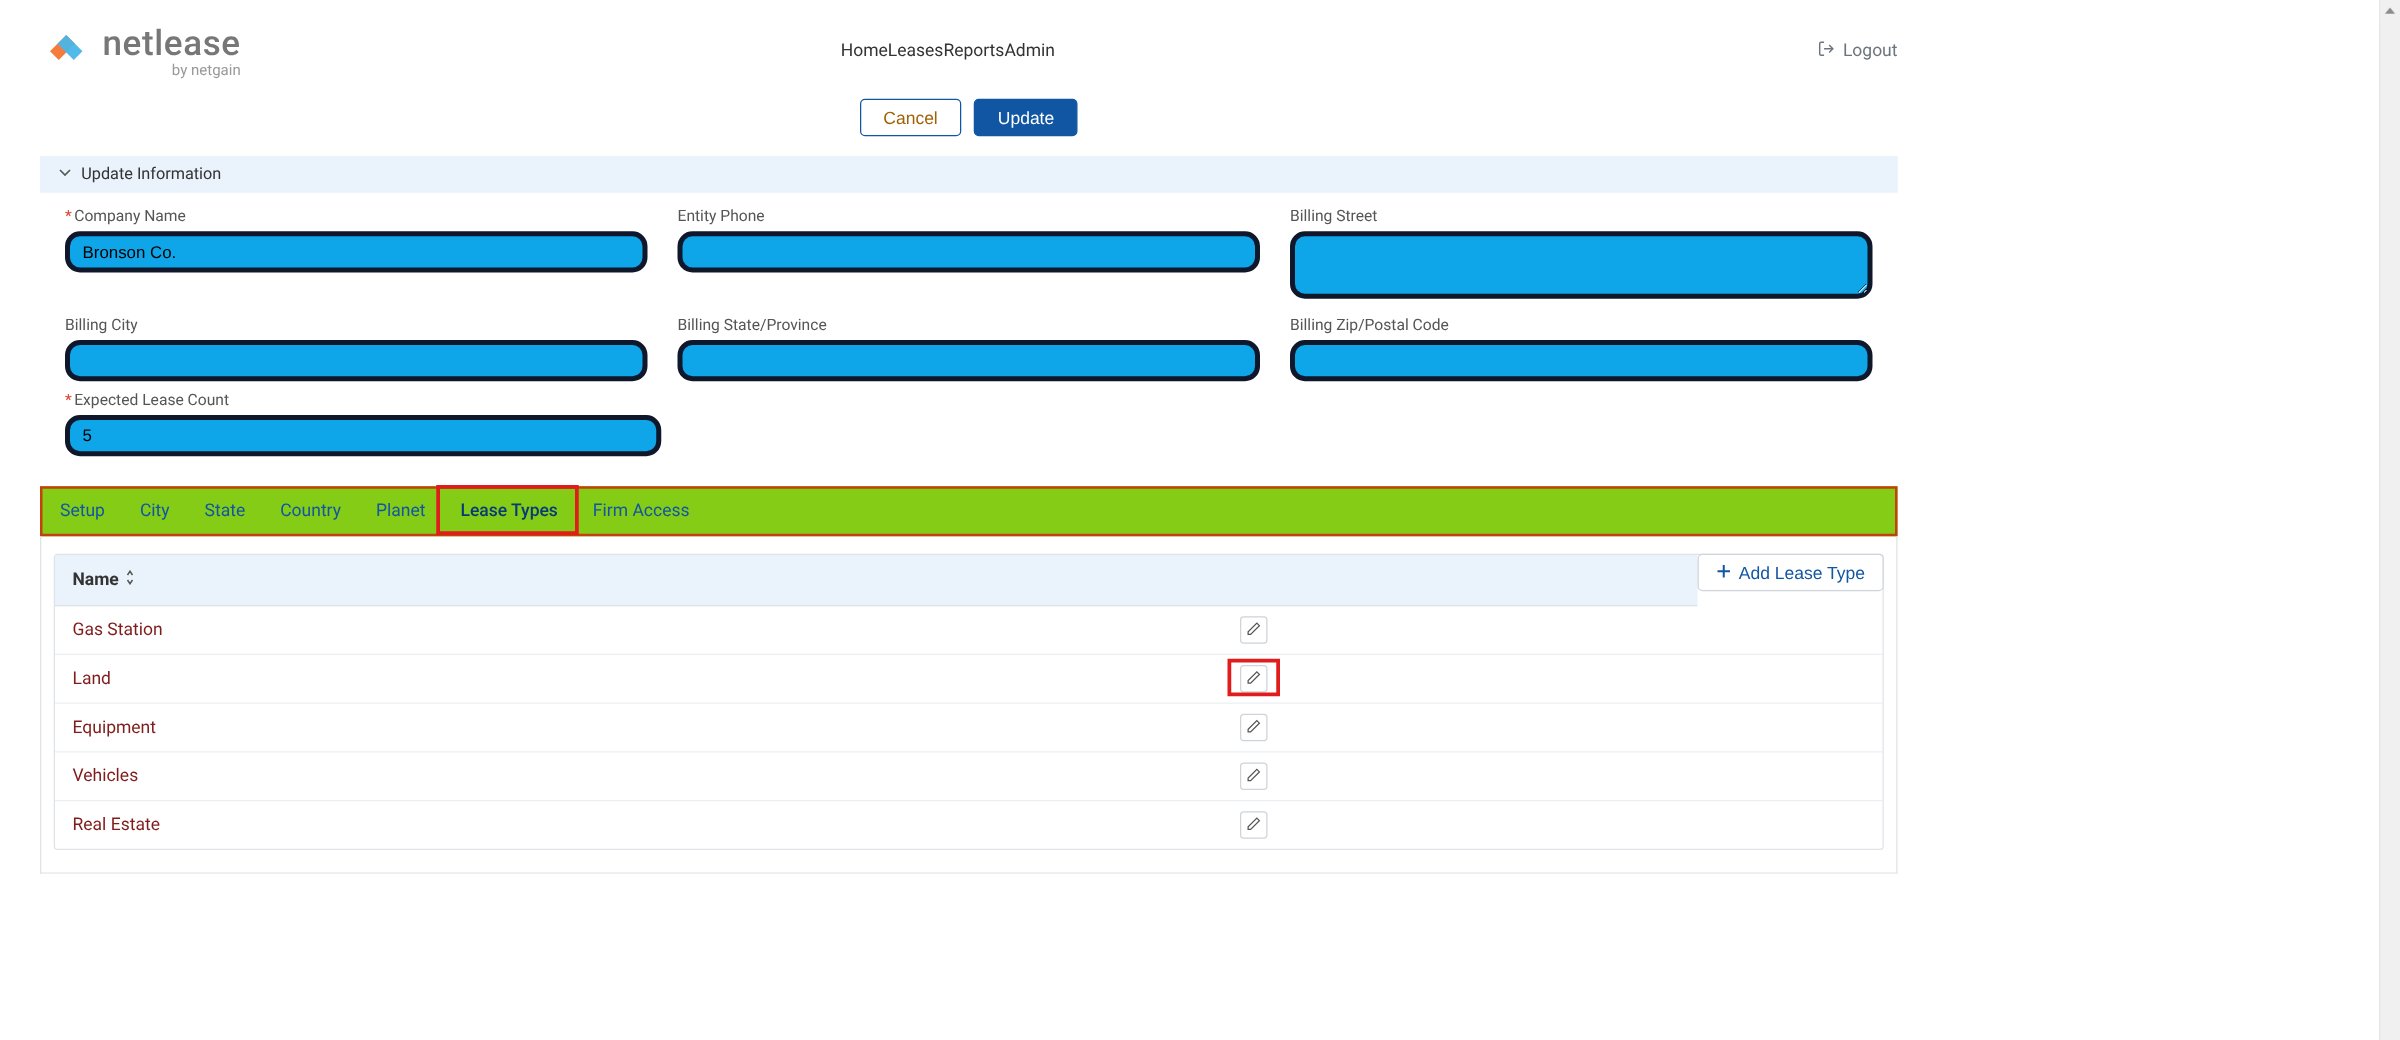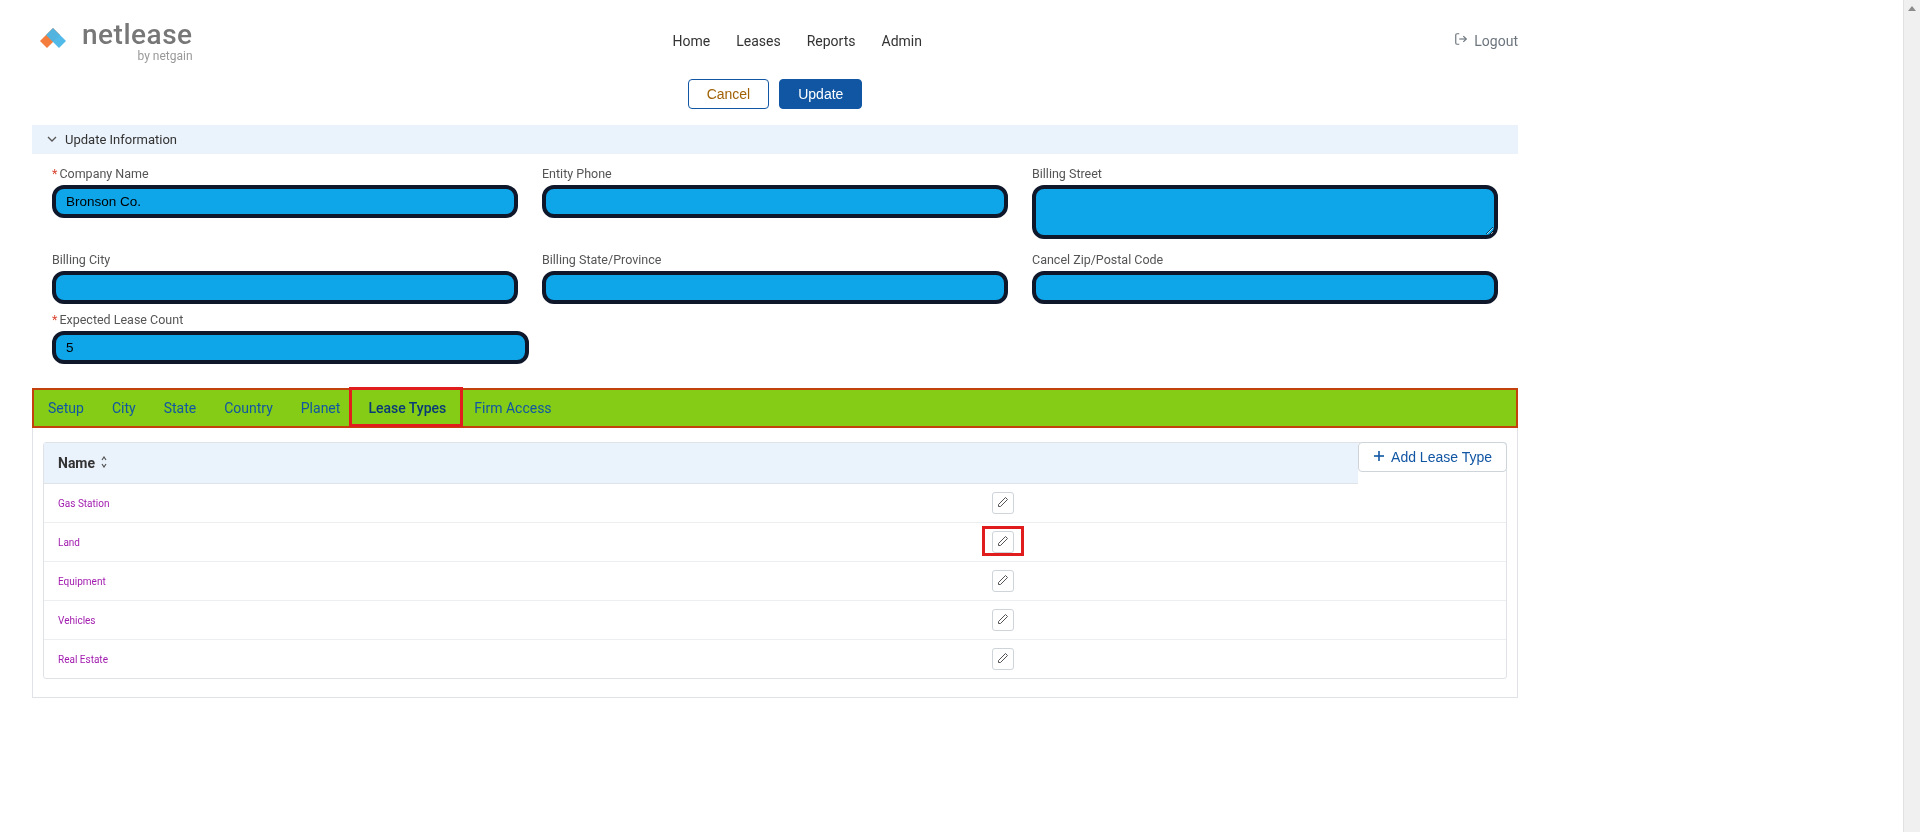--- a/index.html
+++ b/index.html
@@ -40,21 +40,20 @@
   font-weight: 500;
 }
 .logo-text .by {
   font-size: 12px;
   color: #999;
   text-align: right;
   margin-top: -2px;
 }
 .main-nav {
   display: flex;
-  gap: 26px;
   margin-left: 480px;
 }
 .main-nav a {
   color: #333;
   text-decoration: none;
   font-size: 14px;
 }
 .logout {
   margin-left: auto;
   display: inline-flex;
@@ -200,23 +199,23 @@
 }
 .lease-table .row {
   display: grid;
   grid-template-columns: 1fr 500px;
   align-items: center;
   padding: 8px 14px;
   border-bottom: 1px solid #eceff2;
 }
 .lease-table .row:last-child { border-bottom: none; }
 .lease-table .row a {
-  color: #a21caf;
+  color: #7f1d1d;
   text-decoration: none;
-  font-size: 10px;
+  font-size: 14px;
 }
 .row-actions {
   display: flex;
   align-items: center;
 }
 .icon-btn {
   border: 1px solid #ced4da;
   background: #fff;
   border-radius: 3px;
   width: 22px; height: 22px;
@@ -324,21 +323,21 @@
   <div class="form-grid row2">
     <div class="form-field">
       <label>Billing City</label>
       <input type="text" value="" style="">
     </div>
     <div class="form-field">
       <label>Billing State/Province</label>
       <input type="text" value="" style="">
     </div>
     <div class="form-field">
-      <label>Cancel Zip/Postal Code</label>
+      <label>Billing Zip/Postal Code</label>
       <input type="text" value="" style="">
     </div>
   </div>
 
   <div class="row3">
     <div class="form-field">
       <label><span class="req">*</span><span>Expected Lease Count</span></label>
       <input type="text" value="5" style="">
     </div>
   </div>

